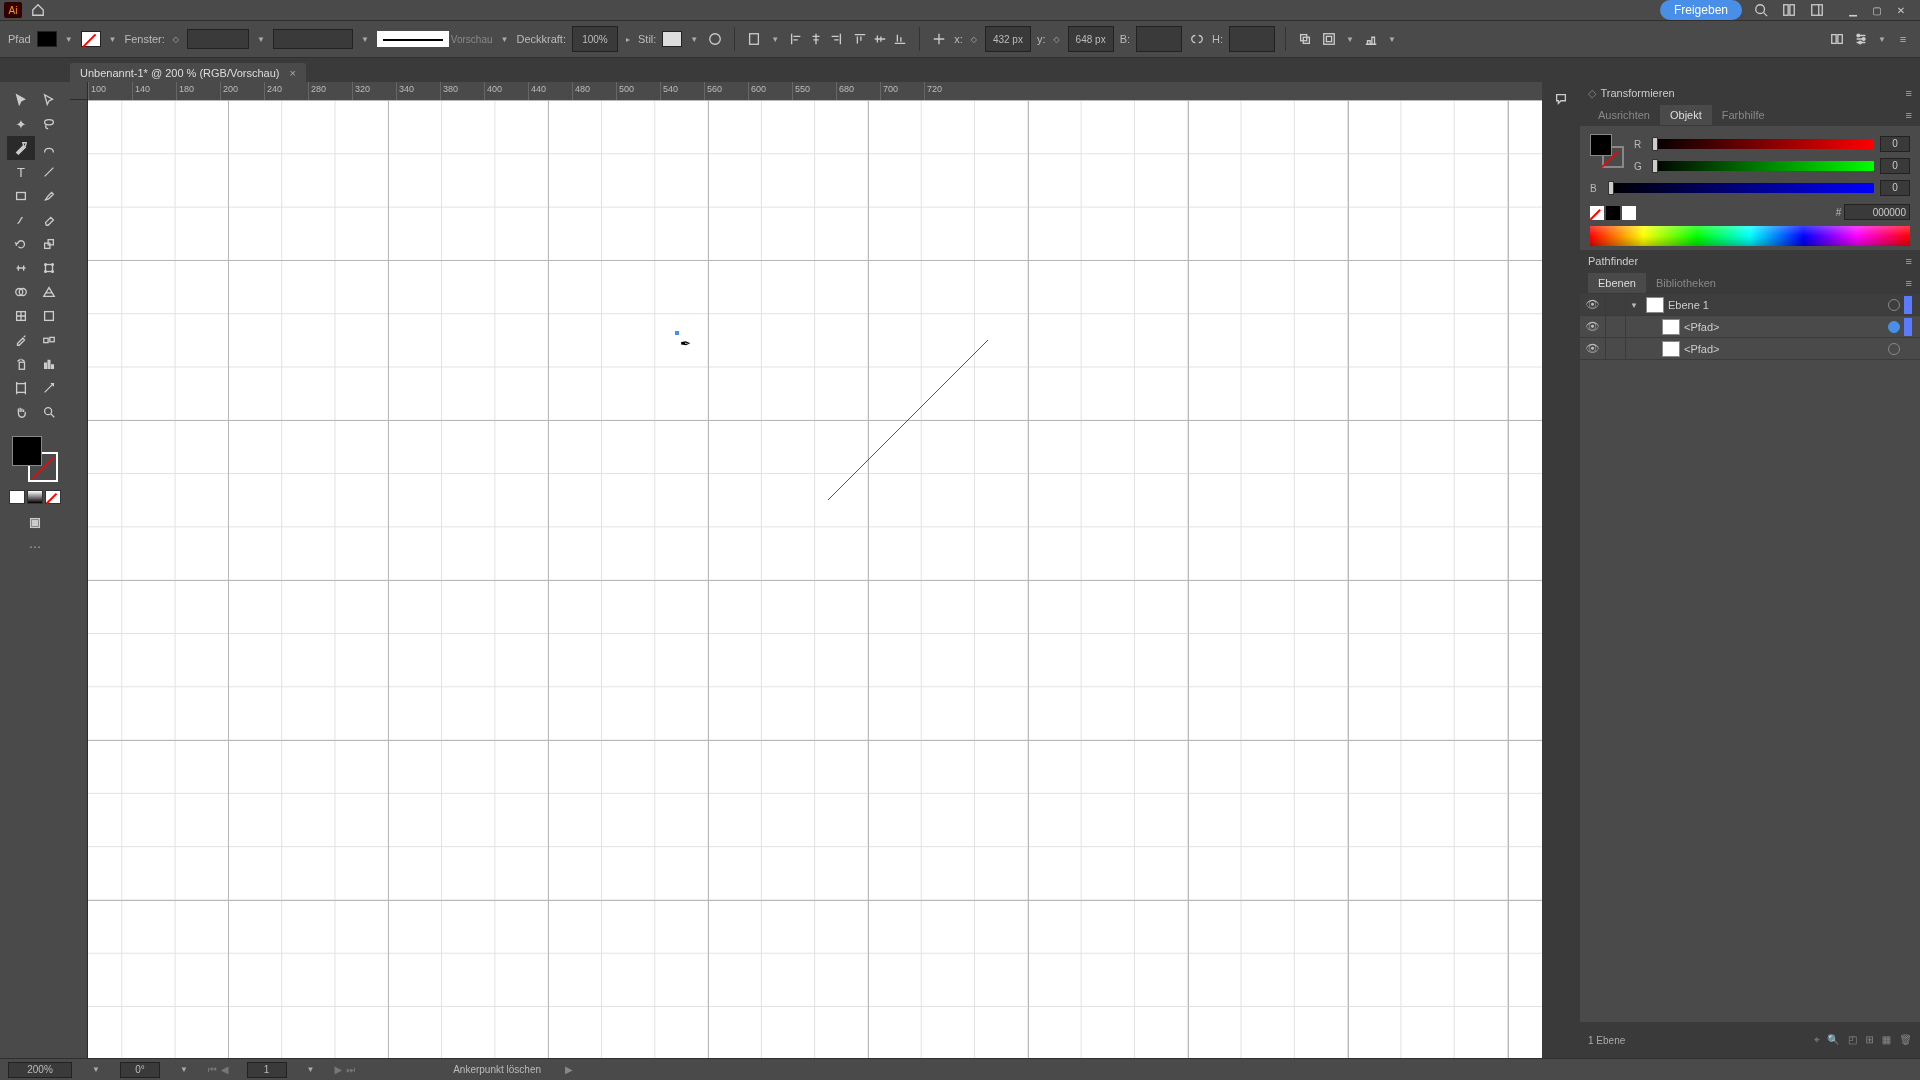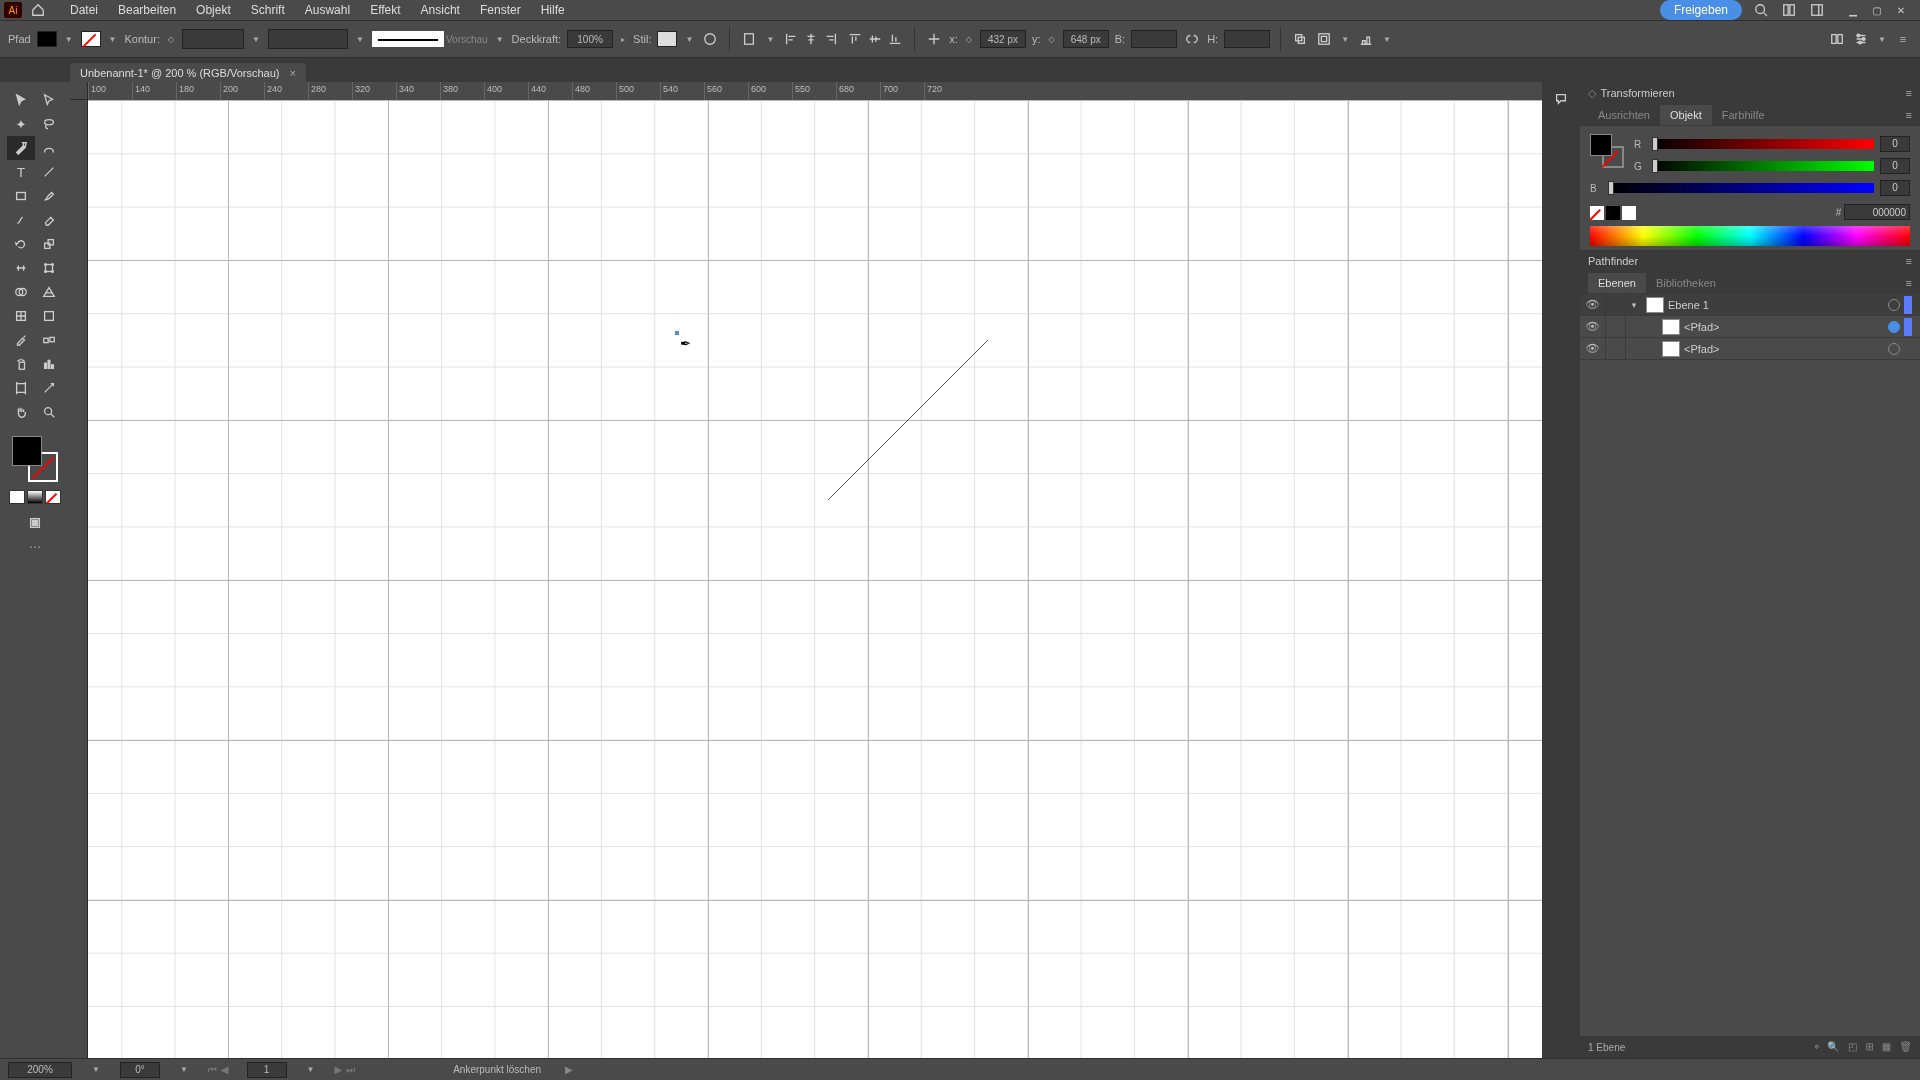--- a/index.html
+++ b/index.html
@@ -18,21 +18,21 @@
 .sq-icon { width:18px; height:16px; display:flex; align-items:center; justify-content:center; }
 
 
 .options { height:38px; background:#4a4a4a; border-top:1px solid #2f2f2f; border-bottom:1px solid #2f2f2f; display:flex; align-items:center; padding:0 8px; gap:6px; font-size:11px; color:#bbb; }
 .opt-label { }
 .swatch { width:20px; height:16px; border:1px solid #222; display:inline-block; }
 .caret { font-size:8px; color:#aaa; padding:0 2px; }
 .opt-input { width:62px; height:20px; background:#3a3a3a; border:1px solid #222; }
 .stroke-preview { width:72px; height:16px; background:#fff; position:relative; display:flex; align-items:center; justify-content:center; }
 .stroke-preview::after { content:""; position:absolute; left:6px; right:6px; top:50%; border-top:2px solid #000; }
-.opt-num { width:46px; height:18px; background:#3a3a3a; border:1px solid #222; display:flex; align-items:center; justify-content:center; font-size:10px; }
+.opt-num { width:46px; height:26px; background:#3a3a3a; border:1px solid #222; display:flex; align-items:center; justify-content:center; font-size:10px; }
 .sep { width:1px; height:24px; background:#333; margin:0 4px; }
 .ico16 { width:18px; height:18px; display:flex; align-items:center; justify-content:center; color:#bbb; }
 .align-grp { display:flex; gap:2px; }
 .options-right { margin-left:auto; display:flex; gap:6px; align-items:center; }
 
 
 .tab-row { height:24px; background:#3a3a3a; display:flex; align-items:flex-end; padding-left:70px; }
 .doc-tab { background:#4a4a4a; padding:4px 10px 3px; font-size:11px; color:#ddd; display:flex; align-items:center; gap:10px; border-top-left-radius:3px; border-top-right-radius:3px; }
 .close-x { color:#aaa; font-size:11px; }
 
@@ -112,21 +112,21 @@
 .twist { width:16px; text-align:center; color:#bbb; font-size:9px; }
 .lthumb { width:18px; height:16px; background:#fff; border:1px solid #888; margin:0 4px; }
 .lname { flex:1; color:#ccc; }
 .ltarget { width:12px; height:12px; border:1px solid #888; border-radius:50%; margin-left:4px; }
 .ltarget.on { background:#4a8fe7; border-color:#4a8fe7; }
 .lcolor { width:8px; height:18px; background:#5a7aff; margin-left:4px; }
 .layer-row.l1 { background:#3e3e3e; }
 .layer-row.sub { padding-left:0; }
 .layer-row.sub .indent2 { width:32px; }
 
-.layers-foot { position:absolute; bottom:0; left:0; right:0; height:22px; background:#3a3a3a; display:flex; align-items:center; padding:0 8px; font-size:10px; color:#aaa; gap:10px; }
+.layers-foot { position:absolute; bottom:0; left:0; right:0; height:36px; background:#3a3a3a; display:flex; align-items:center; padding:0 8px; font-size:10px; color:#aaa; gap:10px; }
 .layers-foot .licons { margin-left:auto; display:flex; gap:8px; color:#888; }
 .layers-wrap { flex:1; position:relative; }
 
 
 .statusbar { position:absolute; left:0; right:0; bottom:0; height:22px; background:#4a4a4a; border-top:1px solid #2f2f2f; display:flex; align-items:center; padding:0 8px; font-size:10px; color:#bbb; gap:18px; }
 .statusbar .stat-in { width:64px; height:16px; background:#3a3a3a; border:1px solid #222; text-align:center; line-height:14px; }
 .statusbar .nav { display:flex; gap:4px; color:#777; }
 .statusbar .hint { margin-left:80px; }
 
 svg.ic { width:14px; height:14px; stroke:#ccc; fill:none; stroke-width:1.5; }
@@ -134,31 +134,20 @@
 </head>
 <body>
 
 <div class="menubar">
   <div class="ai-badge">Ai</div>
   <div class="home-icon">
     <svg class="ic" viewBox="0 0 16 16">
         <path d="M2 8 8 2l6 6v6H2z"></path>
       </svg>
   </div>
-  <div class="menu-items">
-    <span>Datei</span>
-    <span>Bearbeiten</span>
-    <span>Objekt</span>
-    <span>Schrift</span>
-    <span>Auswahl</span>
-    <span>Effekt</span>
-    <span>Ansicht</span>
-    <span>Fenster</span>
-    <span>Hilfe</span>
-  </div>
   <div class="menubar-right">
     <div class="share-btn">Freigeben</div>
     <div class="sq-icon">
         <svg class="ic" viewBox="0 0 16 16">
           <circle cx="7" cy="7" r="5"></circle>
           <path d="M11 11l4 4"></path>
         </svg>
       </div>
     <div class="sq-icon">
         <svg class="ic" viewBox="0 0 16 16">
@@ -181,21 +170,21 @@
 </div>
 
 <div class="options">
   <span class="opt-label">Pfad</span>
   <span class="swatch" style="background:#000"></span>
     <span class="caret">▼</span>
   <span class="swatch" style="background:#fff;position:relative">
       <i style="position:absolute;inset:0;border-top:2px solid red;transform:rotate(-45deg);top:50%"></i>
     </span>
     <span class="caret">▼</span>
-  <span>Kontur:</span>
+  <span>Fenster:</span>
   <span class="caret">◇</span>
   <span class="opt-input"></span>
     <span class="caret">▼</span>
   <span class="opt-input" style="width:80px"></span>
     <span class="caret">▼</span>
   <span class="stroke-preview"></span>
   <span style="font-size:10px;color:#888;margin-left:-4px">Vorschau</span>
     <span class="caret">▼</span>
   <span>Deckkraft:</span>
   <span class="opt-num">100%</span>

